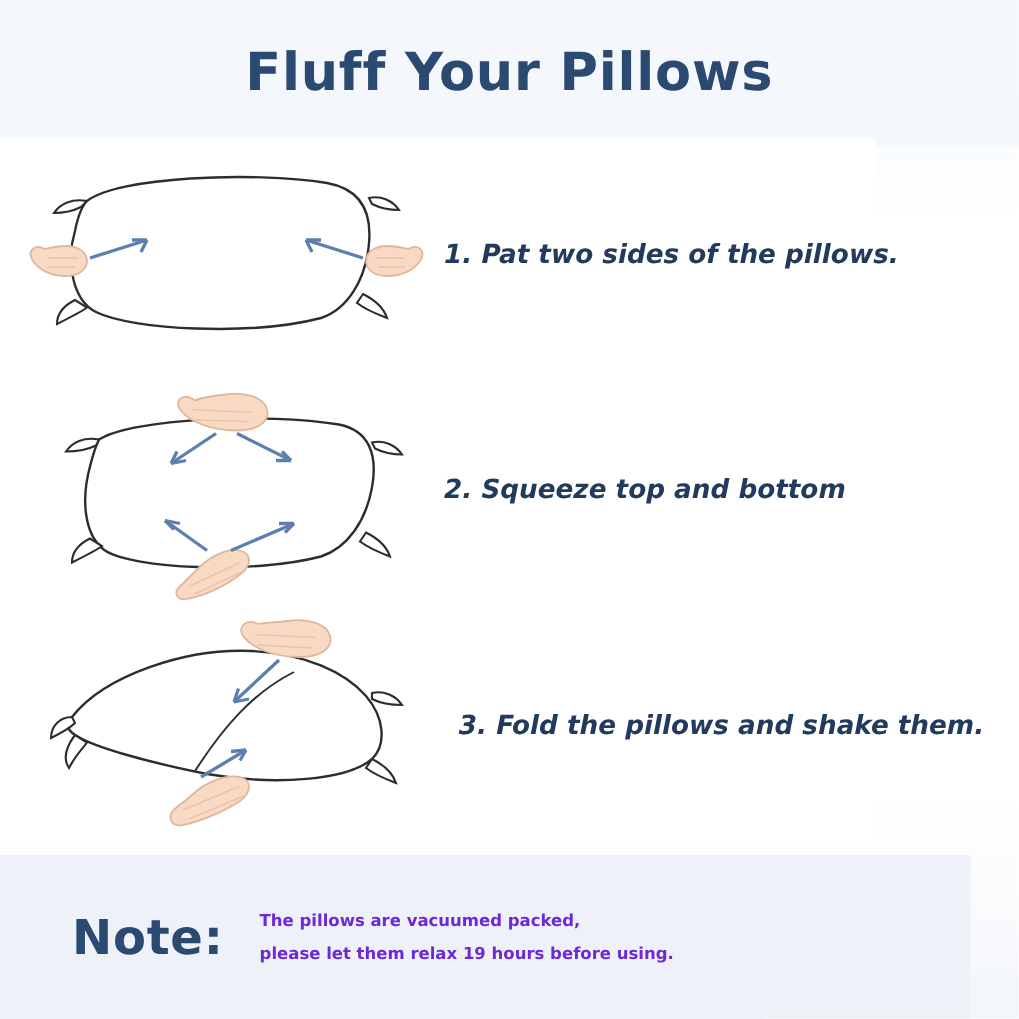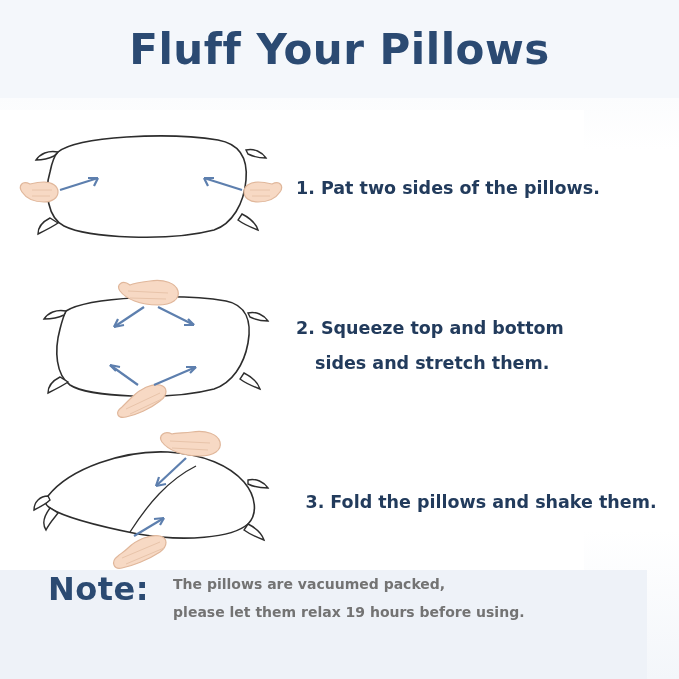--- a/index.html
+++ b/index.html
@@ -29,34 +29,35 @@
     width: 679px;
     height: 98px;
     background: #f4f7fb;
     display: flex;
     align-items: center;
     justify-content: center;
   }
   .title {
     font-family: "DejaVu Sans", sans-serif;
     font-weight: bold;
-    font-size: 42px;
+    font-size: 35px;
     letter-spacing: 0.5px;
     color: #2b4a72;
     text-align: center;
   }
 
   
   .body {
     position: absolute;
-    top: 110px;
+    top: 92px;
     left: 0;
     width: 584px;
     height: 472px;
     background: #ffffff;
+    font-style: italic;
   }
 
   .step {
     position: absolute;
     left: 0;
     width: 679px;
     height: 157px;
   }
   .step1 { top: 0px; }
   .step2 { top: 157px; }
@@ -91,41 +92,41 @@
 
   
   .note {
     position: absolute;
     left: 0;
     top: 570px;
     width: 647px;
     height: 109px;
     background: #eef2f8;
     display: flex;
-    align-items: flex-start;
+    align-items: center;
   }
   .note-label {
     font-family: "DejaVu Sans", sans-serif;
     font-weight: bold;
     font-size: 32px;
     color: #2b4a72;
     margin-left: 48px;
     letter-spacing: 0.5px;
   }
   .note-lines {
     margin-left: 24px;
     display: flex;
     flex-direction: column;
     justify-content: center;
   }
   .note-line {
     font-family: "DejaVu Sans", sans-serif;
     font-weight: bold;
-    font-size: 14px;
-    color: #737373;
+    font-size: 11px;
+    color: #6d28d9;
     line-height: 2.0;
     white-space: nowrap;
   }
 
   svg { display: block; }
 </style>
 </head>
 <body>
 
 <div class="page">
@@ -204,21 +205,20 @@
             <path d="M92 98 L 102 100 M92 98 L 98 104"></path>
           </g>
           <g stroke="#5d7fae" stroke-width="2.2" fill="none">
             <path d="M136 118 L 178 100"></path>
             <path d="M178 100 L 168 100 M178 100 L 172 106"></path>
           </g>
         </svg>
       </div>
       <div class="caption">
         <div class="caption-line">2. Squeeze top and bottom</div>
-        <div class="caption-line indent">sides and stretch them.</div>
       </div>
     </div>
 
     <div class="step step3">
       <div class="illus">
         <svg width="268" height="157" viewBox="0 0 268 157">
 
           <path d="M30 72 C 52 44, 106 26, 150 28 C 186 30, 212 42, 226 58 C 238 72, 240 90, 230 100 C 214 114, 166 118, 120 110 C 80 102, 44 92, 32 84 C 26 80, 26 76, 30 72 Z" fill="#ffffff" stroke="#2d2d2d" stroke-width="1.6"></path>
           <path d="M30 72 C 22 72, 16 78, 16 86 C 24 82, 30 78, 32 76 Z" fill="#ffffff" stroke="#2d2d2d" stroke-width="1.4"></path>
           <path d="M32 84 C 26 92, 24 100, 28 106 C 32 98, 38 92, 40 89 Z" fill="#ffffff" stroke="#2d2d2d" stroke-width="1.4"></path>

